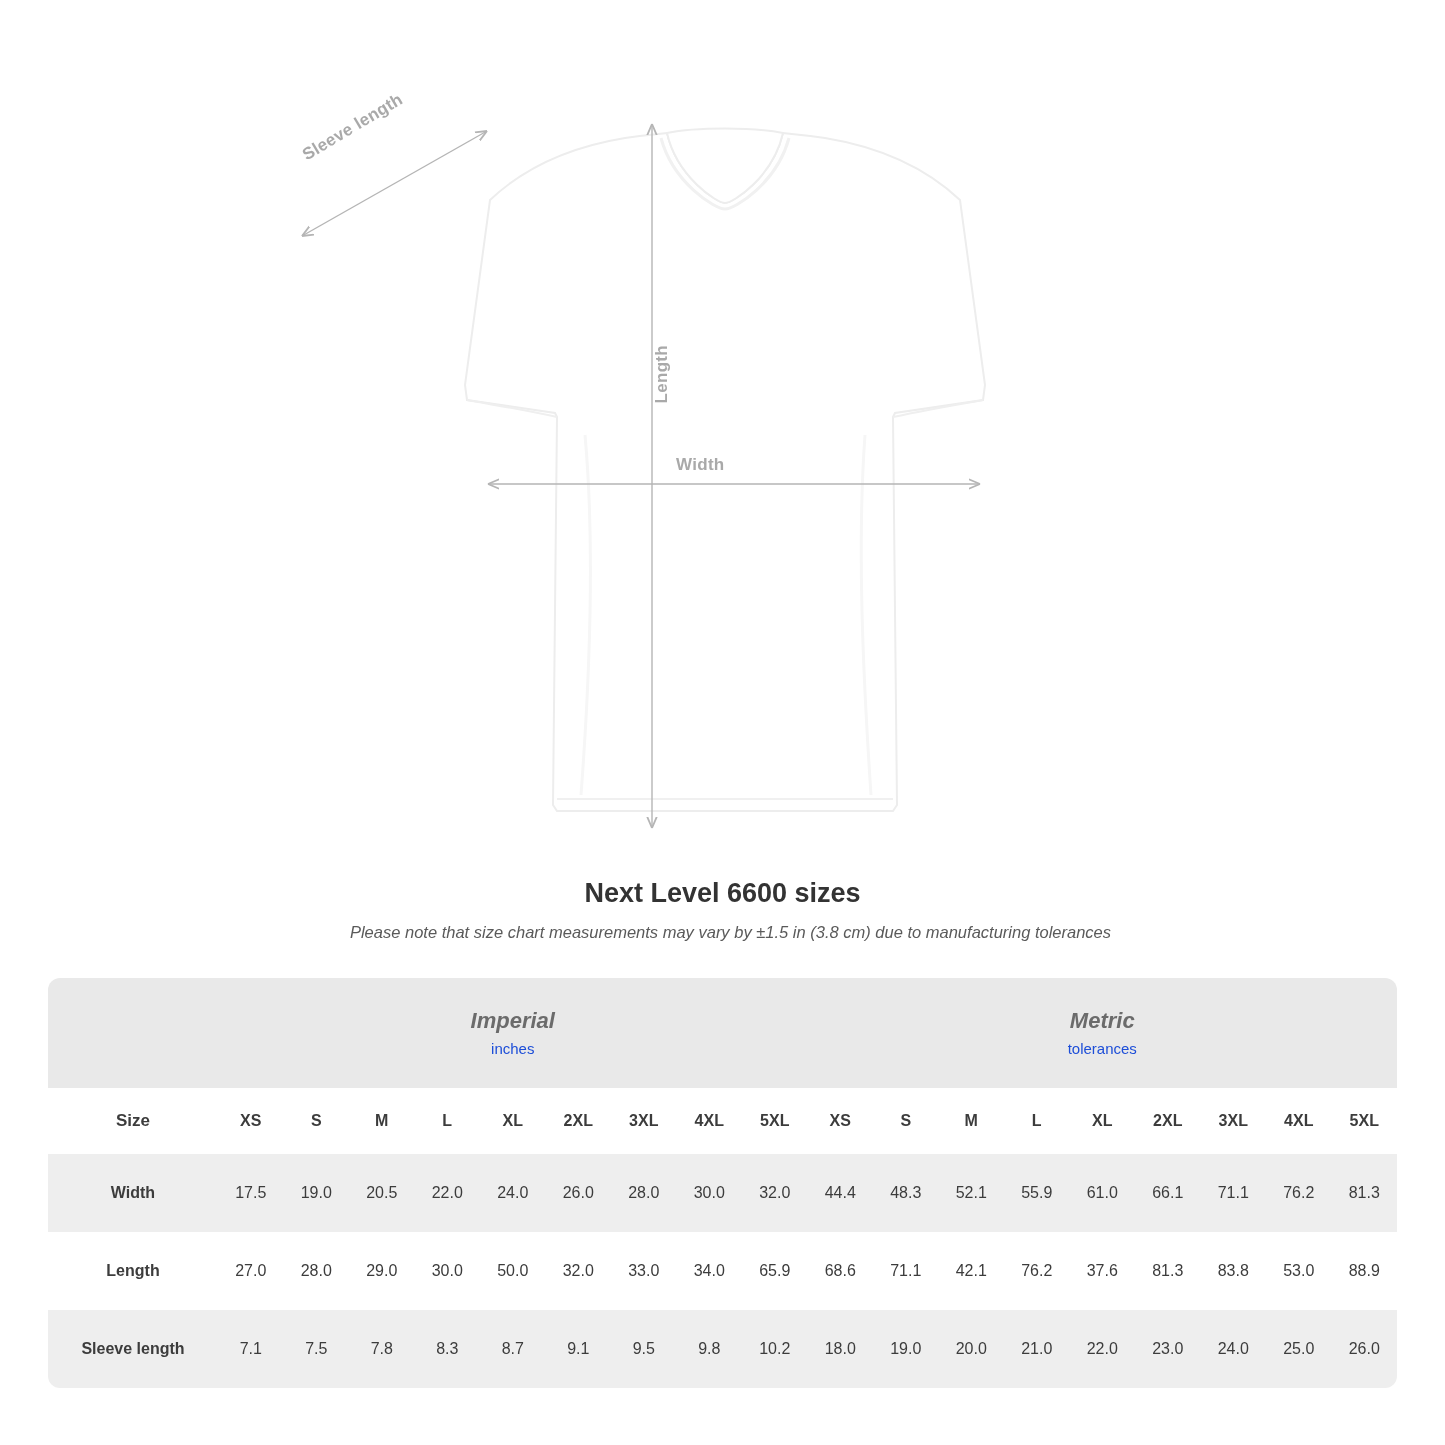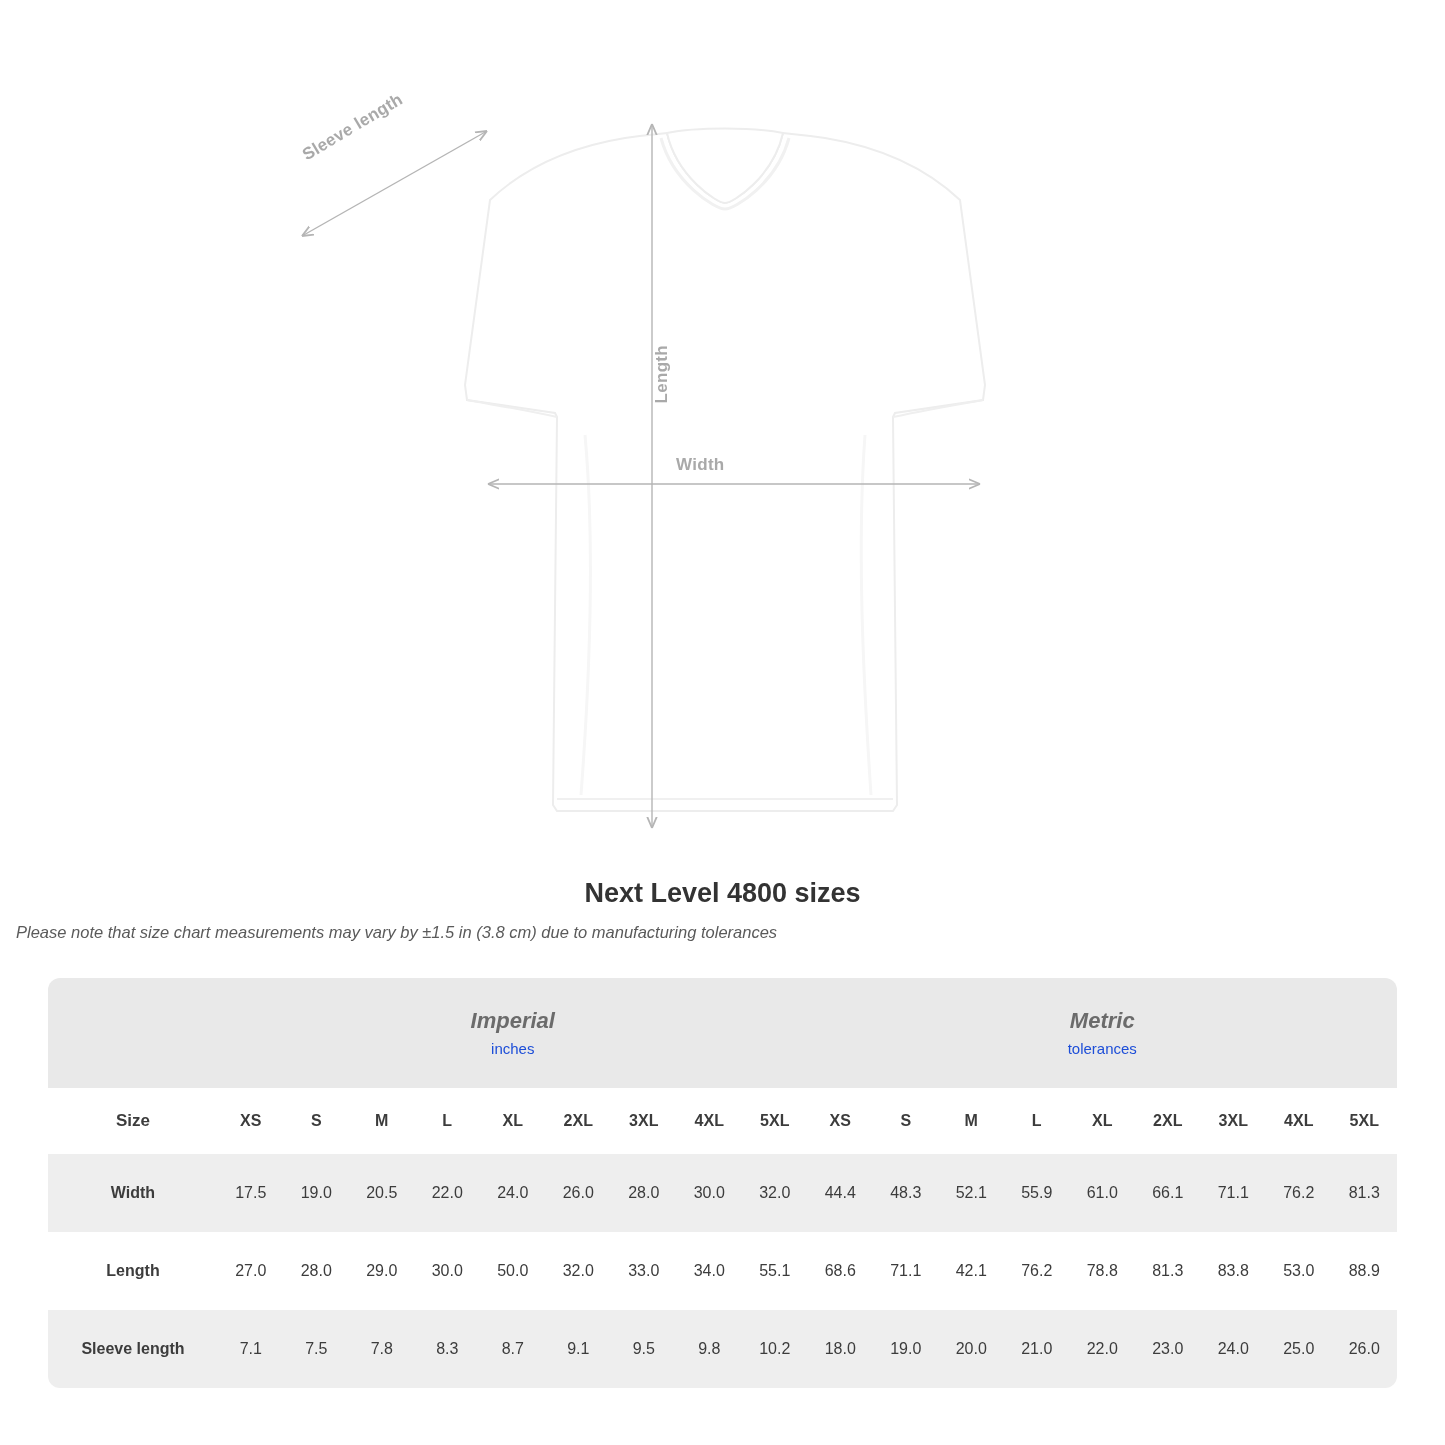--- a/index.html
+++ b/index.html
@@ -67,20 +67,21 @@
   
   .title {
     text-align: center;
     font-size: 27px;
     font-weight: bold;
     color: #333333;
     margin: 0;
     padding-top: 18px;
   }
   .subtitle {
+    text-align: center;
     font-size: 16.5px;
     font-style: italic;
     color: #5a5a5a;
     margin: 14px 0 0 16px;
   }
 
   
   .table-wrap {
     margin: 36px 48px 0 48px;
     border-radius: 12px;
@@ -189,21 +190,21 @@
 
         <line x1="488" y1="484" x2="980" y2="484" stroke="#b5b5b5" stroke-width="1.4" marker-start="url(#arrB)" marker-end="url(#arrA)"></line>
       </svg>
 
       <div class="dim-label lbl-sleeve">Sleeve length</div>
       <div class="dim-label lbl-length">Length</div>
       <div class="dim-label lbl-width">Width</div>
     </div>
   </div>
 
-  <h1 class="title">Next Level 4800 sizes</h1>
+  <h1 class="title">Next Level 6600 sizes</h1>
   <p class="subtitle">Please note that size chart measurements may vary by ±1.5 in (3.8 cm) due to manufacturing tolerances</p>
 
   <div class="table-wrap">
     <table class="size-chart">
       <colgroup>
         <col class="col-head">
         <col span="18">
       </colgroup>
       <tbody>
         <tr class="unit-head">
@@ -265,26 +266,26 @@
         <tr class="row-body row-plain">
           <td class="rowhead">Length</td>
           <td>27.0</td>
           <td>28.0</td>
           <td>29.0</td>
           <td>30.0</td>
           <td>50.0</td>
           <td>32.0</td>
           <td>33.0</td>
           <td>34.0</td>
-          <td>55.1</td>
+          <td>65.9</td>
           <td>68.6</td>
           <td>71.1</td>
           <td>42.1</td>
           <td>76.2</td>
-          <td>78.8</td>
+          <td>37.6</td>
           <td>81.3</td>
           <td>83.8</td>
           <td>53.0</td>
           <td>88.9</td>
         </tr>
 
         <tr class="row-body row-alt">
           <td class="rowhead">Sleeve length</td>
           <td>7.1</td>
           <td>7.5</td>

